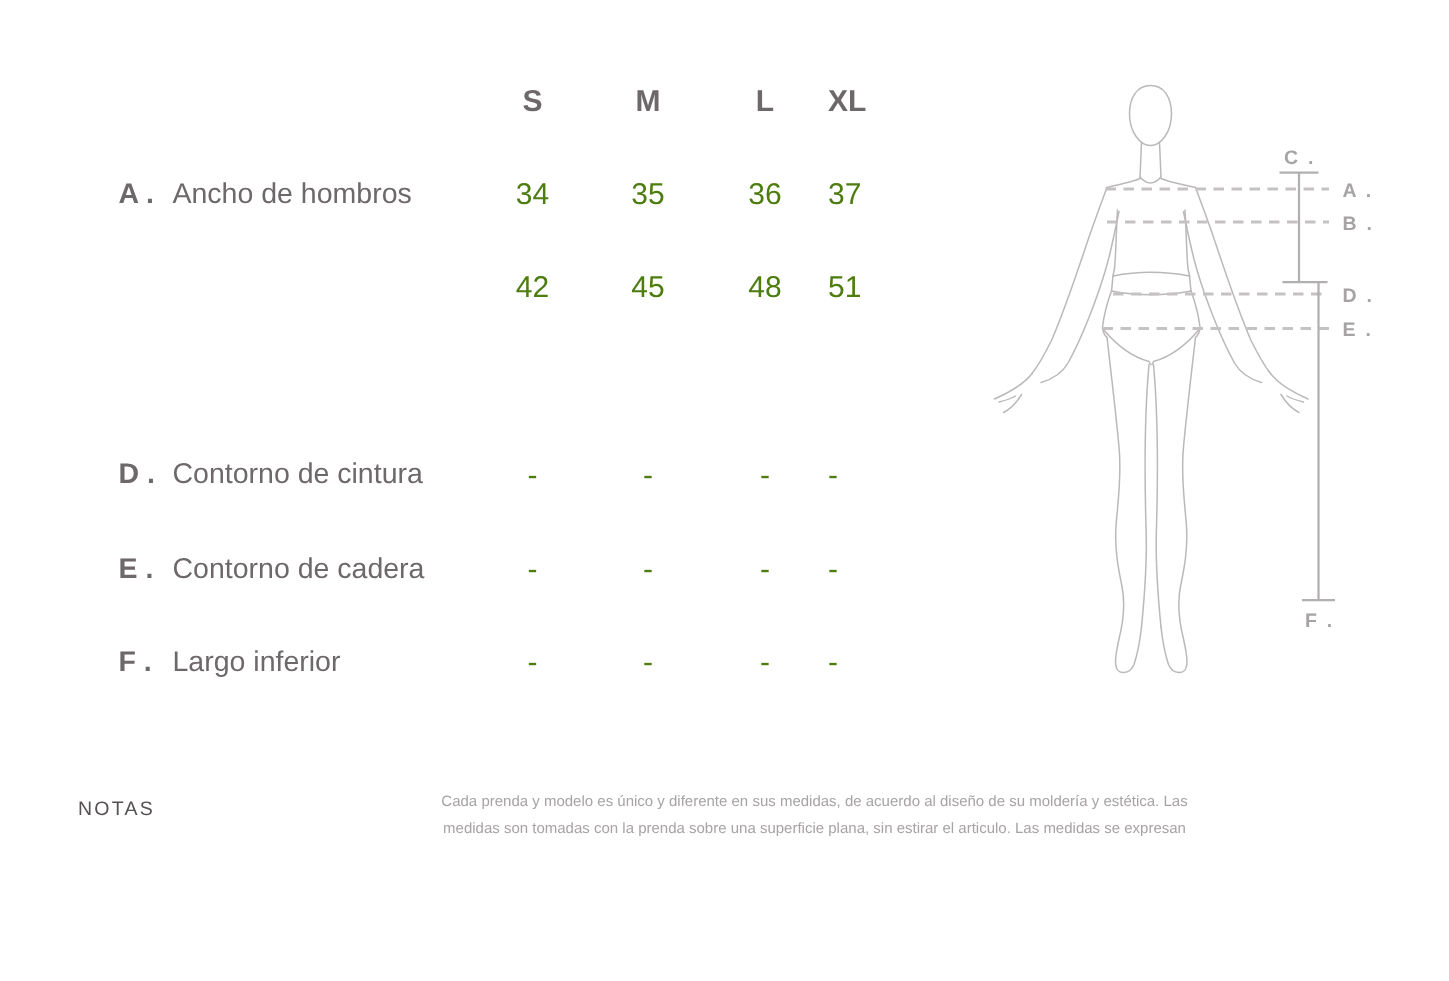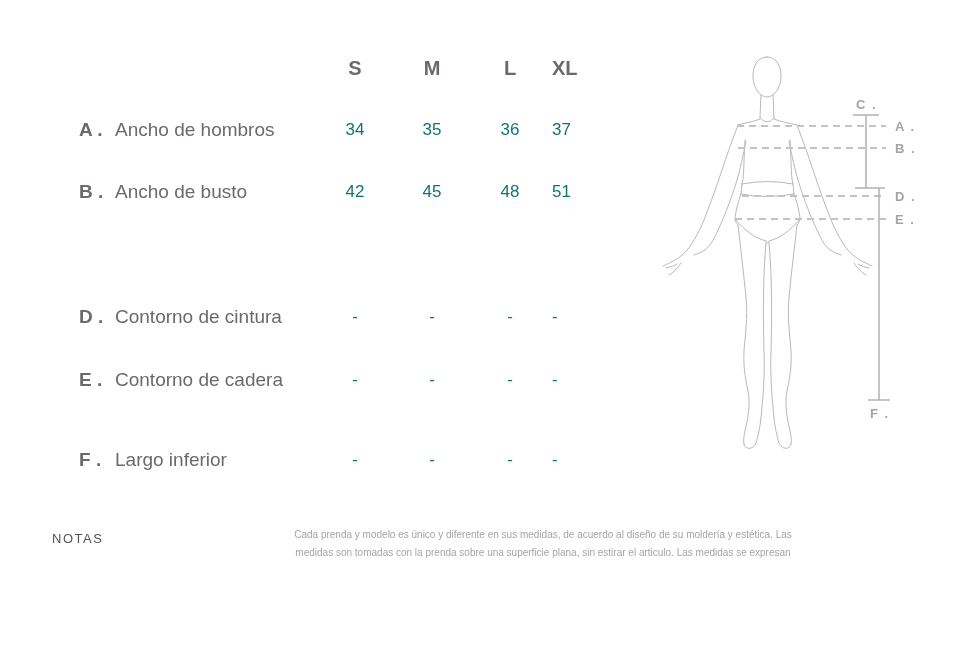--- a/index.html
+++ b/index.html
@@ -14,21 +14,21 @@
   
   .size-table { position: absolute; left: 0; top: 0; width: 650px; height: 470px; }
   .trow { position: absolute; left: 0; width: 650px; height: 26px; line-height: 26px; }
   .cell { position: absolute; top: 0; height: 26px; color: #6d6869; }
   .c0 { left: 52px; width: 260px; font-size: 19px; text-align: left; white-space: nowrap; margin-left: 27px; }
   .c1 { left: 320px; width: 70px; text-align: center; }
   .c2 { left: 397px; width: 70px; text-align: center; }
   .c3 { left: 475px; width: 70px; text-align: center; }
   .c4 { left: 552px; width: 70px; }
   .hdr { font-size: 20px; font-weight: bold; color: #6d6869; }
-  .val { font-size: 17px; color: #0f766e; }
+  .val { font-size: 20px; color: #4d7c0f; }
   .letter { display: inline-block; width: 36px; font-weight: bold; color: #6d6869; }
   .rname { color: #6d6869; }
 
   
   .figure { position: absolute; left: 650px; top: 46px; width: 300px; height: 420px; }
   .figure text {
     font-family: "Liberation Sans", sans-serif;
     font-size: 13px; font-weight: bold;
     fill: #a6a3a4; letter-spacing: 1.5px;
   }
@@ -64,21 +64,20 @@
 
     <div class="trow" style="top:117px">
       <span class="cell c0"><span class="letter">A .</span><span class="rname">Ancho de hombros</span></span>
       <span class="cell c1 val">34</span>
       <span class="cell c2 val">35</span>
       <span class="cell c3 val">36</span>
       <span class="cell c4 val">37</span>
     </div>
 
     <div class="trow" style="top:179px">
-      <span class="cell c0"><span class="letter">B .</span><span class="rname">Ancho de busto</span></span>
       <span class="cell c1 val">42</span>
       <span class="cell c2 val">45</span>
       <span class="cell c3 val">48</span>
       <span class="cell c4 val">51</span>
     </div>
 
 
     <div class="trow" style="top:304px">
       <span class="cell c0"><span class="letter">D .</span><span class="rname">Contorno de cintura</span></span>
       <span class="cell c1 val">-</span>
@@ -88,21 +87,21 @@
     </div>
 
     <div class="trow" style="top:367px">
       <span class="cell c0"><span class="letter">E .</span><span class="rname">Contorno de cadera</span></span>
       <span class="cell c1 val">-</span>
       <span class="cell c2 val">-</span>
       <span class="cell c3 val">-</span>
       <span class="cell c4 val">-</span>
     </div>
 
-    <div class="trow" style="top:447px">
+    <div class="trow" style="top:429px">
       <span class="cell c0"><span class="letter">F .</span><span class="rname">Largo inferior</span></span>
       <span class="cell c1 val">-</span>
       <span class="cell c2 val">-</span>
       <span class="cell c3 val">-</span>
       <span class="cell c4 val">-</span>
     </div>
   </section>
 
   <svg class="figure" viewBox="0 0 300 420" xmlns="http://www.w3.org/2000/svg">
 

